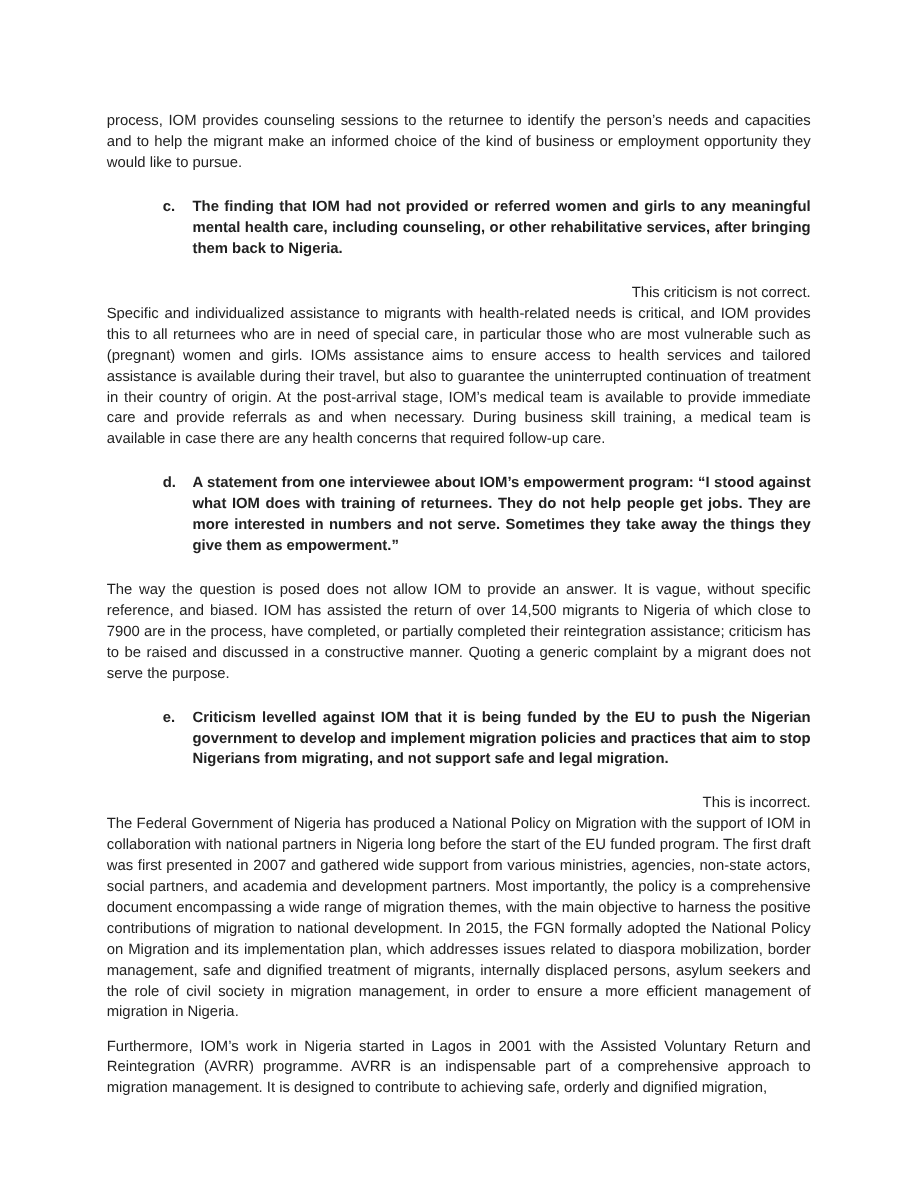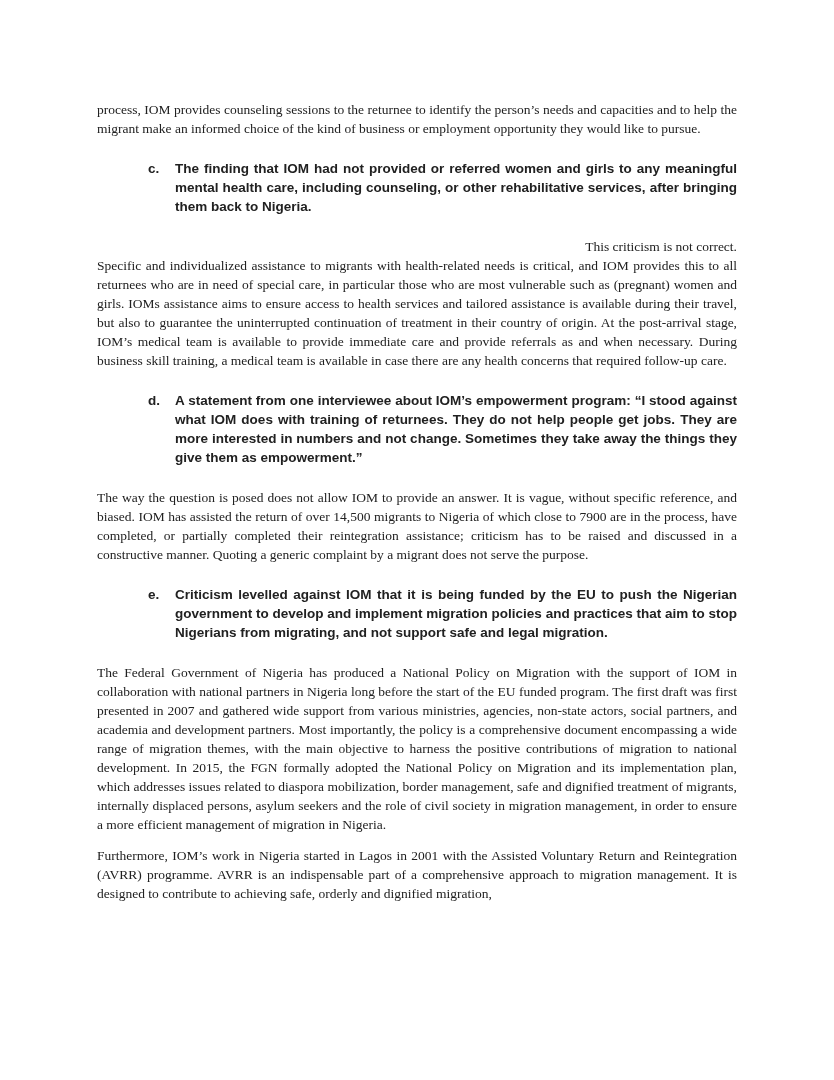--- a/index.html
+++ b/index.html
@@ -20,21 +20,20 @@
     background: #ffffff;
     padding: 100px 97px 0 97px;
     color: #212121;
     font-size: 13.5px;
     line-height: 19px;
     overflow: hidden;
   }
   .para {
     text-align: justify;
     text-justify: inter-word;
-    font-family: Liberation Serif, serif;
   }
   .para + .para { margin-top: 12px; }
   .lead-line {
     text-align: right;
     margin-top: 13px;
   }
   .lead-line + .para { margin-top: 0; }
   .list-item {
     margin-top: 21px;
     margin-bottom: 21px;
@@ -62,28 +61,29 @@
     <span class="marker">c.</span>
     <span>The finding that IOM had not provided or referred women and girls to any meaningful mental health care, including counseling, or other rehabilitative services, after bringing them back to Nigeria.</span>
   </div>
 
   <p class="para lead-line">This criticism is not correct.</p>
 
   <p class="para">Specific and individualized assistance to migrants with health-related needs is critical, and IOM provides this to all returnees who are in need of special care, in particular those who are most vulnerable such as (pregnant) women and girls. IOMs assistance aims to ensure access to health services and tailored assistance is available during their travel, but also to guarantee the uninterrupted continuation of treatment in their country of origin. At the post-arrival stage, IOM’s medical team is available to provide immediate care and provide referrals as and when necessary. During business skill training, a medical team is available in case there are any health concerns that required follow-up care.</p>
 
   <div class="list-item">
     <span class="marker">d.</span>
-    <span>A statement from one interviewee about IOM’s empowerment program: “I stood against what IOM does with training of returnees. They do not help people get jobs. They are more interested in numbers and not change. Sometimes they take away the things they give them as empowerment.”</span>
+    <span>A statement from one interviewee about IOM’s empowerment program: “I stood against what IOM does with training of returnees. They do not help people get jobs. They are more interested in numbers and not serve. Sometimes they take away the things they give them as empowerment.”</span>
   </div>
 
   <p class="para">The way the question is posed does not allow IOM to provide an answer. It is vague, without specific reference, and biased. IOM has assisted the return of over 14,500 migrants to Nigeria of which close to 7900 are in the process, have completed, or partially completed their reintegration assistance; criticism has to be raised and discussed in a constructive manner. Quoting a generic complaint by a migrant does not serve the purpose.</p>
 
   <div class="list-item">
     <span class="marker">e.</span>
     <span>Criticism levelled against IOM that it is being funded by the EU to push the Nigerian government to develop and implement migration policies and practices that aim to stop Nigerians from migrating, and not support safe and legal migration.</span>
   </div>
 
+  <p class="para lead-line">This is incorrect.</p>
 
   <p class="para">The Federal Government of Nigeria has produced a National Policy on Migration with the support of IOM in collaboration with national partners in Nigeria long before the start of the EU funded program. The first draft was first presented in 2007 and gathered wide support from various ministries, agencies, non-state actors, social partners, and academia and development partners. Most importantly, the policy is a comprehensive document encompassing a wide range of migration themes, with the main objective to harness the positive contributions of migration to national development. In 2015, the FGN formally adopted the National Policy on Migration and its implementation plan, which addresses issues related to diaspora mobilization, border management, safe and dignified treatment of migrants, internally displaced persons, asylum seekers and the role of civil society in migration management, in order to ensure a more efficient management of migration in Nigeria.</p>
 
   <p class="para">Furthermore, IOM’s work in Nigeria started in Lagos in 2001 with the Assisted Voluntary Return and Reintegration (AVRR) programme. AVRR is an indispensable part of a comprehensive approach to migration management. It is designed to contribute to achieving safe, orderly and dignified migration,</p>
 
 </div>
 
 </body></html>

